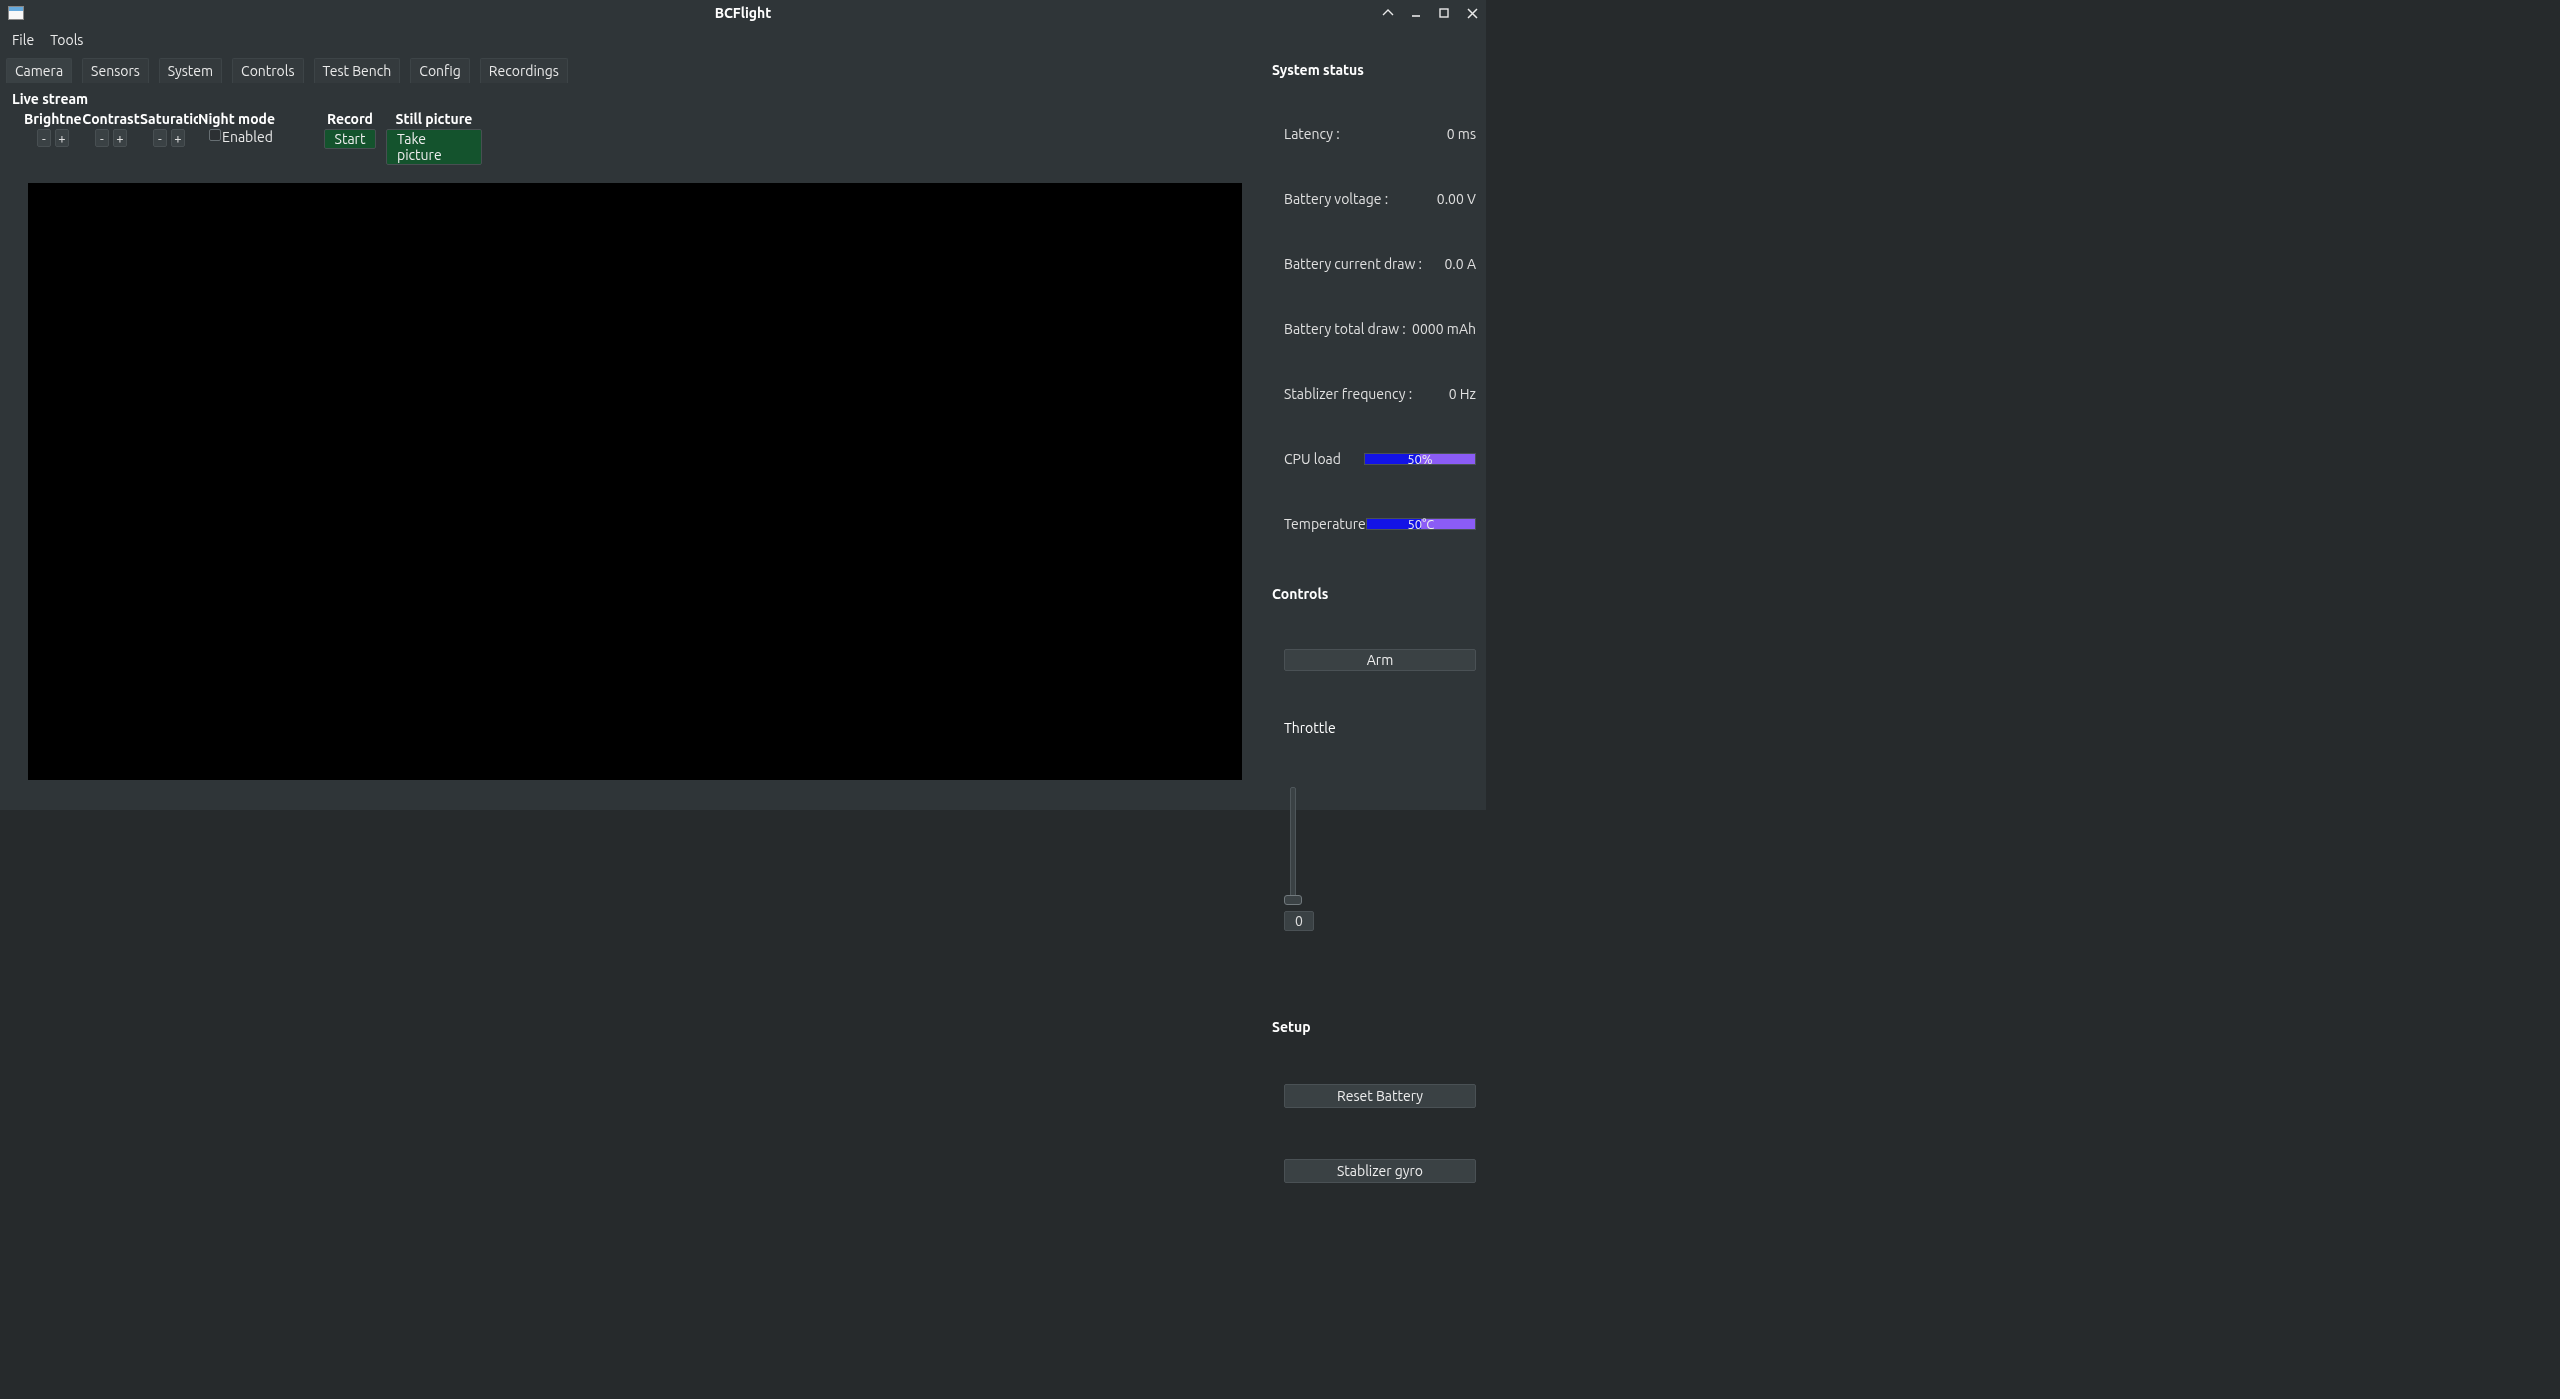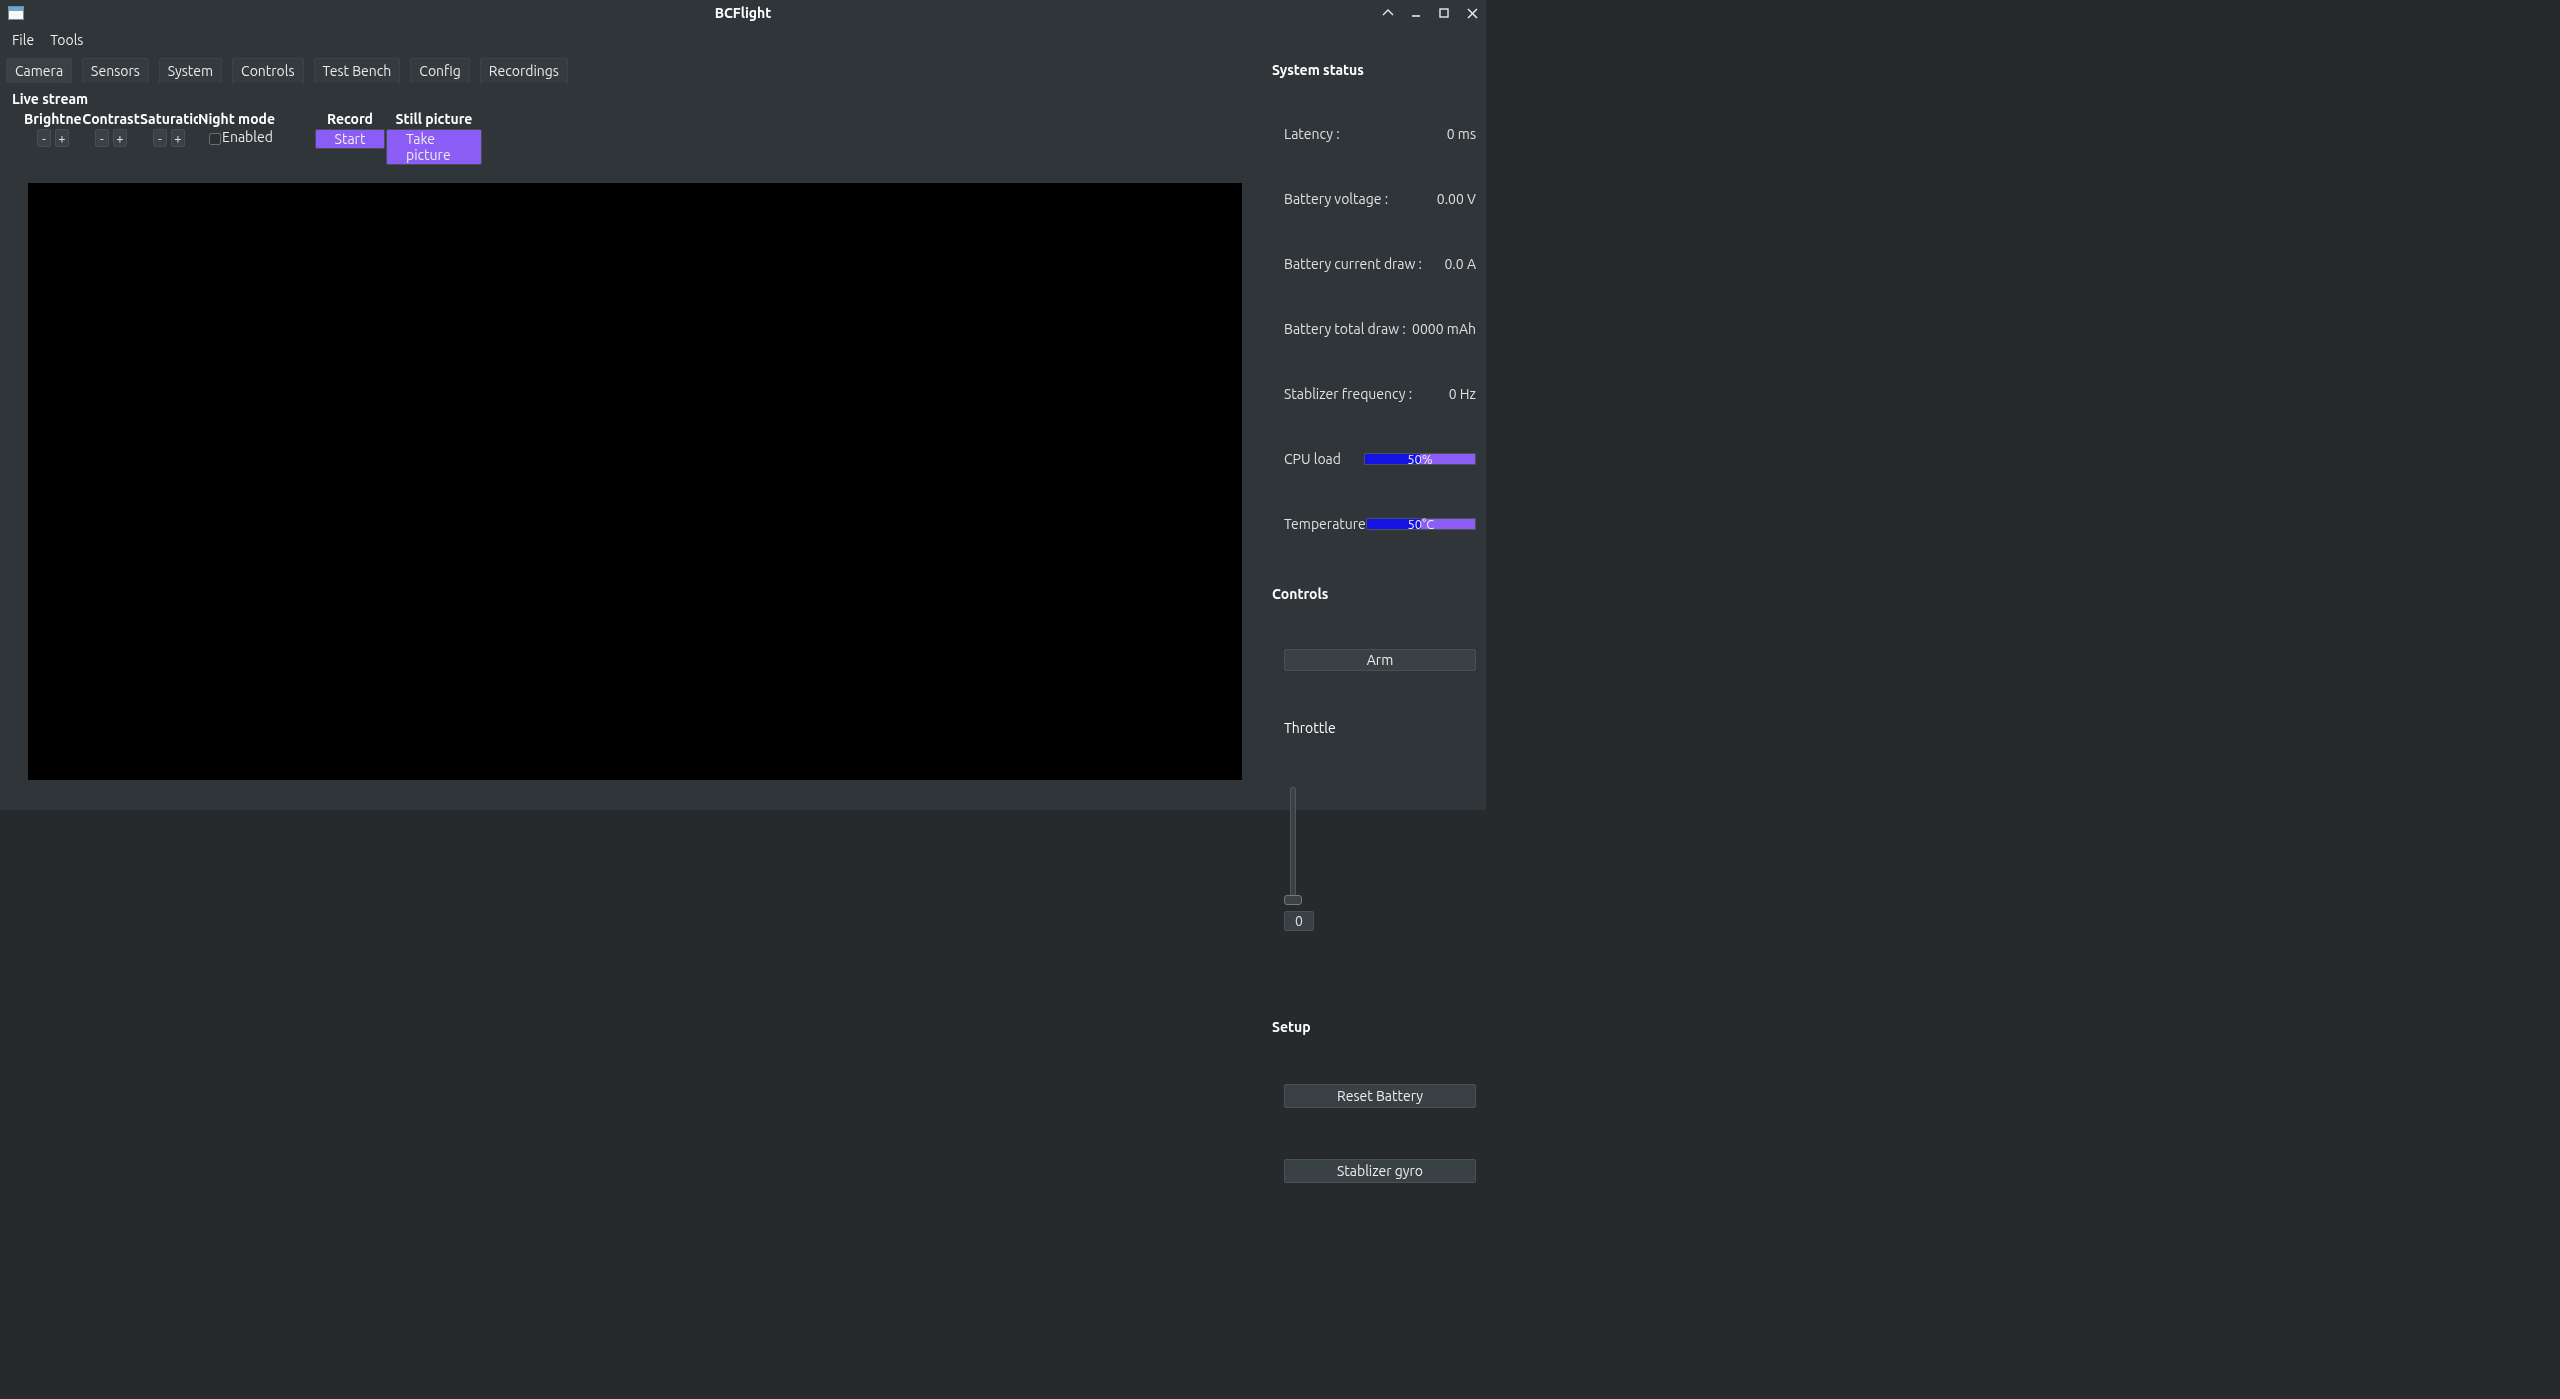--- a/index.html
+++ b/index.html
@@ -64,25 +64,25 @@
   }
   .ctrl-head.left { text-align: left; }
   .ctrl-row { display: flex; align-items: center; gap: 4px; }
 
   .small-btn {
     width: 14px; height: 18px; background: #3a4144; border: 1px solid #484f52;
     color: #e0e0e0; font-size: 13px; display: flex; align-items: center; justify-content: center;
     cursor: pointer; border-radius: 2px;
   }
   .btn {
-    background: #8b5cf6; border: 1px solid #484f52; color: #eee;
-    font-size: 14px; padding: 1px 19px; cursor: pointer; border-radius: 2px;
+    background: #14532d; border: 1px solid #484f52; color: #eee;
+    font-size: 14px; padding: 1px 10px; cursor: pointer; border-radius: 2px;
     min-height: 20px; display: flex; align-items: center; justify-content: center;
   }
-  .check-row { display: flex; align-items: flex-end; gap: 1px; }
+  .check-row { display: flex; align-items: flex-start; gap: 1px; }
   .checkbox {
     width: 12px; height: 12px; border: 1px solid #676f73; background: #2c3033; border-radius: 2px;
     cursor: pointer;
   }
 
   .video-view {
     flex: 1 1 auto; background: #000; margin: 8px 18px 22px 22px;
     min-height: 0;
   }
 

